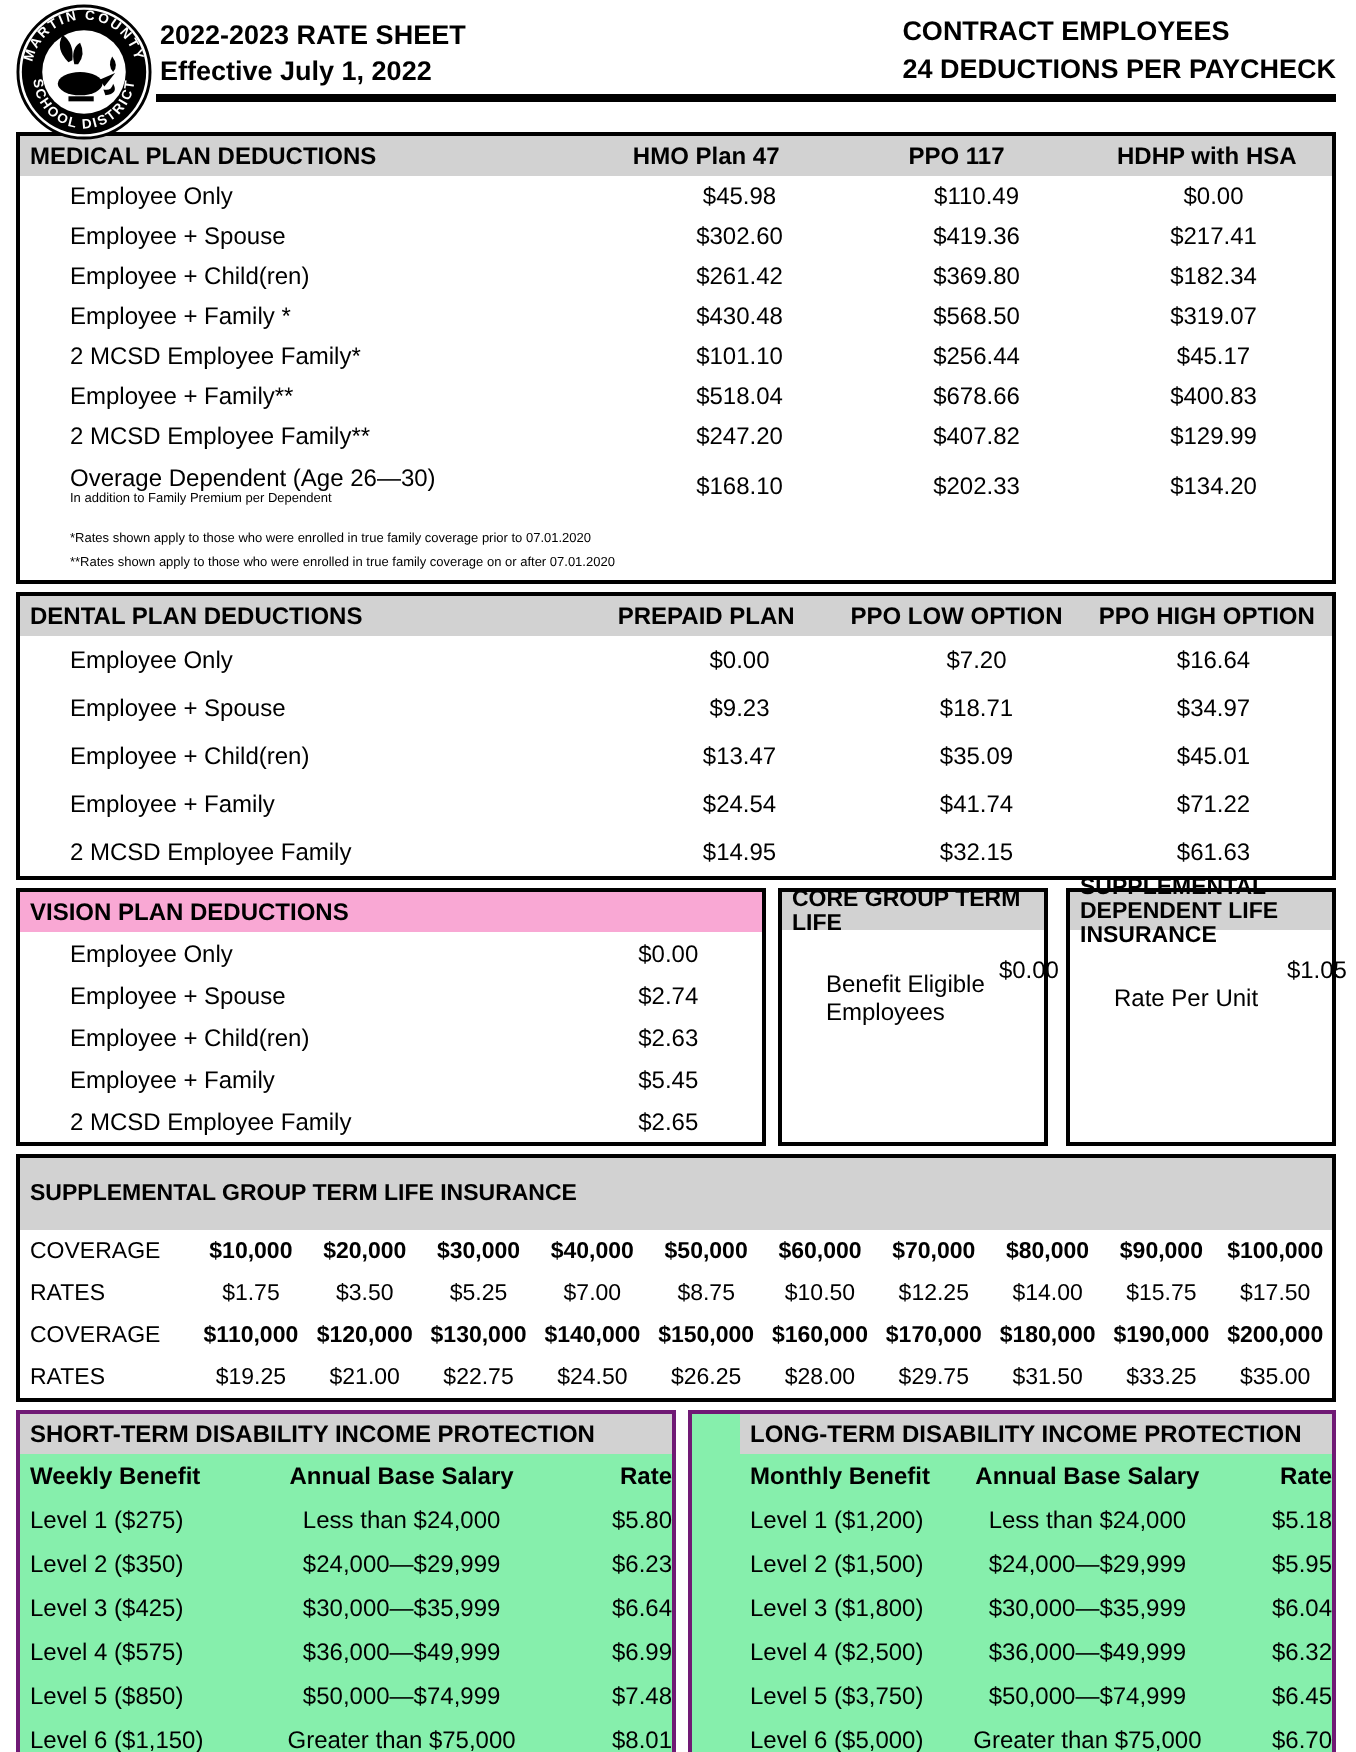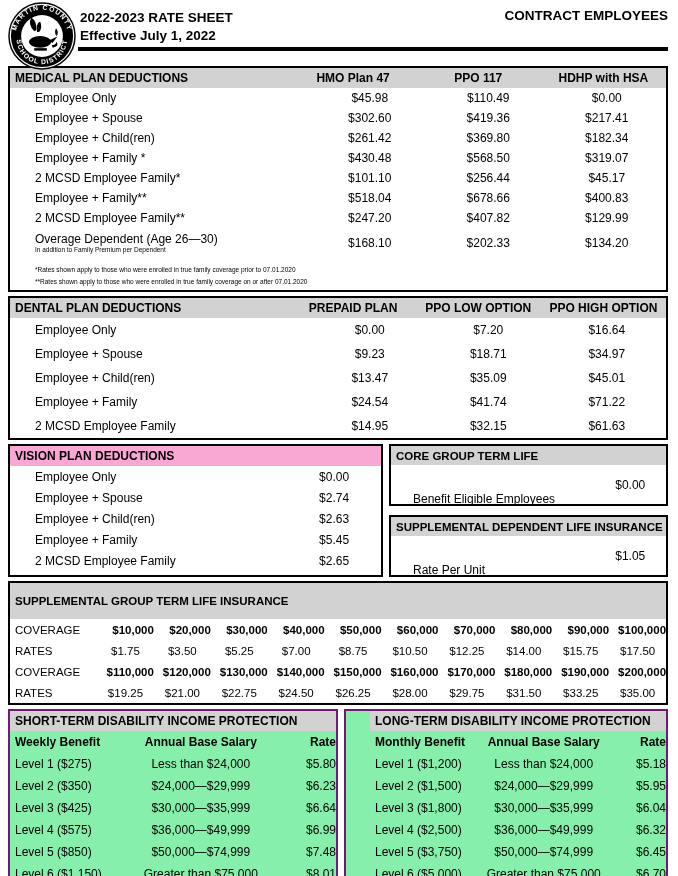--- a/index.html
+++ b/index.html
@@ -19,36 +19,36 @@
   .prow{display:flex;align-items:center;height:20px;font-size:12px;}
   .prow.tall{height:30px;}
   .plabel{flex:0 0 42%;padding-left:25px;}
   .pval{flex:1;text-align:center;}
   .sublab{font-size:6.5px;line-height:1;margin-top:1px;}
   .fnotes{padding:3px 0 5px 25px;font-size:6.5px;}
   .fnotes div{margin-top:5px;}
   
   .two-col{display:flex;margin:0 10px 4px 8px;gap:6px;}
   .v-box{border:2px solid #000;width:371px;background:#fff;}
-  .r-col{flex:1;display:flex;flex-direction:column;gap:9px;}
+  .r-col{flex:1;display:flex;flex-direction:row;gap:9px;}
   .mini-box{border:2px solid #000;background:#fff;flex:1;}
   .mini-head{background:#d2d2d2;font-weight:bold;font-size:11.5px;height:19px;display:flex;align-items:center;padding-left:5px;}
   .mini-row{display:flex;align-items:center;height:39px;font-size:12px;}
   .mini-label{flex:0 0 66%;padding-left:22px;margin-top:28px;}
   .mini-val{flex:1;text-align:center;}
   .vrow{display:flex;align-items:center;height:21px;font-size:12px;}
   .vlabel{flex:0 0 68%;padding-left:25px;}
   .vval{flex:1;text-align:center;}
   .v-head{background:#f9a8d4;font-weight:bold;font-size:12px;height:20px;display:flex;align-items:center;padding-left:5px;}
   
   .sl-head{background:#d2d2d2;font-weight:bold;font-size:11.5px;height:36px;display:flex;align-items:center;padding-left:5px;}
   .sl-row{display:flex;align-items:center;height:21px;font-size:11.5px;}
   .sl-label{flex:0 0 82px;padding-left:5px;}
   .sl-val{flex:1;text-align:center;}
-  .sl-row.bold .sl-val{font-weight:bold;text-align:right;}
+  .sl-row.bold .sl-val{font-weight:bold;}
   
   .dis-row{display:flex;margin:0 10px 4px 8px;gap:6px;}
   .d-box{border:2px solid #701a75;background:#86efac;}
   .d-box.left{width:326px;}
   .d-box.right{flex:1;padding-left:24px;}
   .d-head{background:#d2d2d2;font-weight:bold;font-size:12px;height:20px;display:flex;align-items:center;padding-left:5px;}
   .d-row{display:flex;align-items:center;height:22px;font-size:12px;}
   .d-row.colhead{font-weight:bold;}
   .d-c1{flex:0 0 34%;padding-left:5px;}
   .d-c2{flex:0 0 46%;text-align:center;}
@@ -83,20 +83,21 @@
         <path d="M45 44 q 4 1 5 -3 q 3 5 -4 6 Z" fill="#000"></path>
         <rect x="27" y="47.5" width="13" height="2.6" fill="#000"></rect>
       </g>
     </svg>
     <div class="h-left">
       <div>2022-2023 RATE SHEET</div>
       <div>Effective July 1, 2022</div>
     </div>
     <div class="h-right">
       <div>CONTRACT EMPLOYEES</div>
+      <div>24 DEDUCTIONS PER PAYCHECK</div>
     </div>
     <div class="h-rule"></div>
   </div>
 
   <div class="sect">
     <div class="plan-head">
       <div class="plan-title">MEDICAL PLAN DEDUCTIONS</div>
       <div class="col-h">HMO Plan 47</div>
       <div class="col-h">PPO 117</div>
       <div class="col-h">HDHP with HSA</div>

